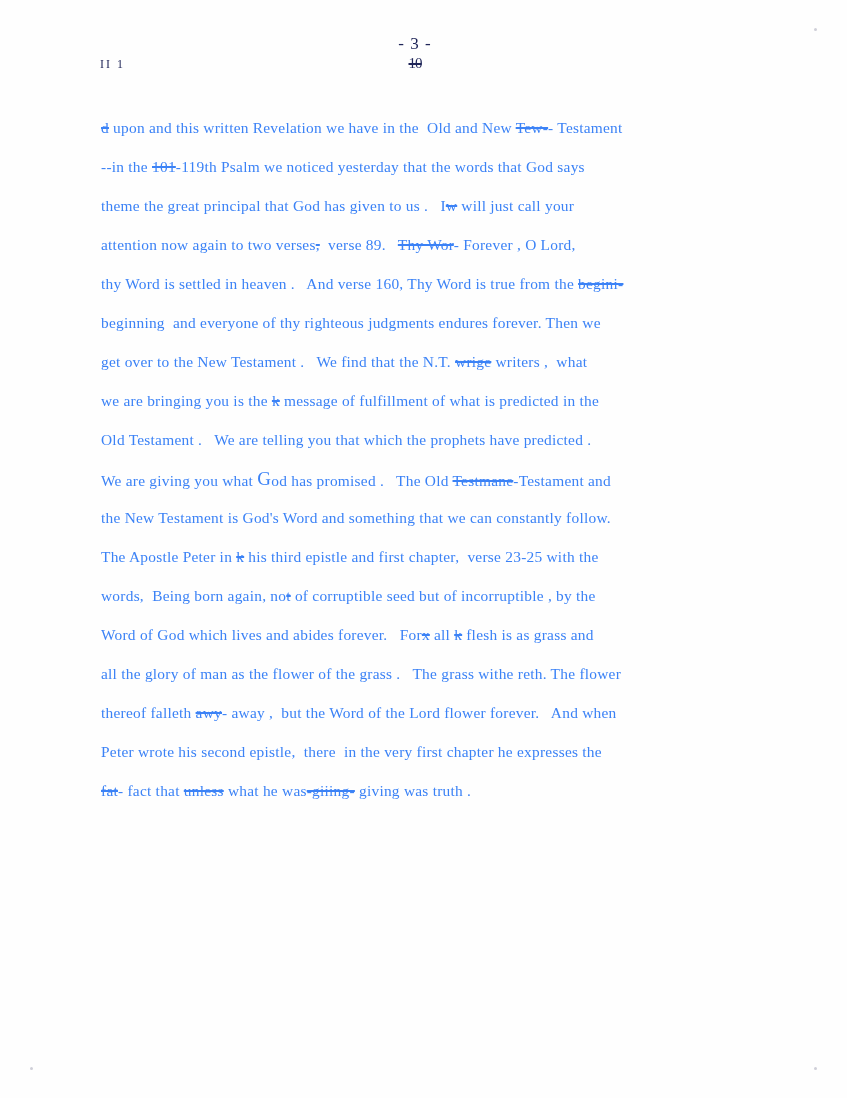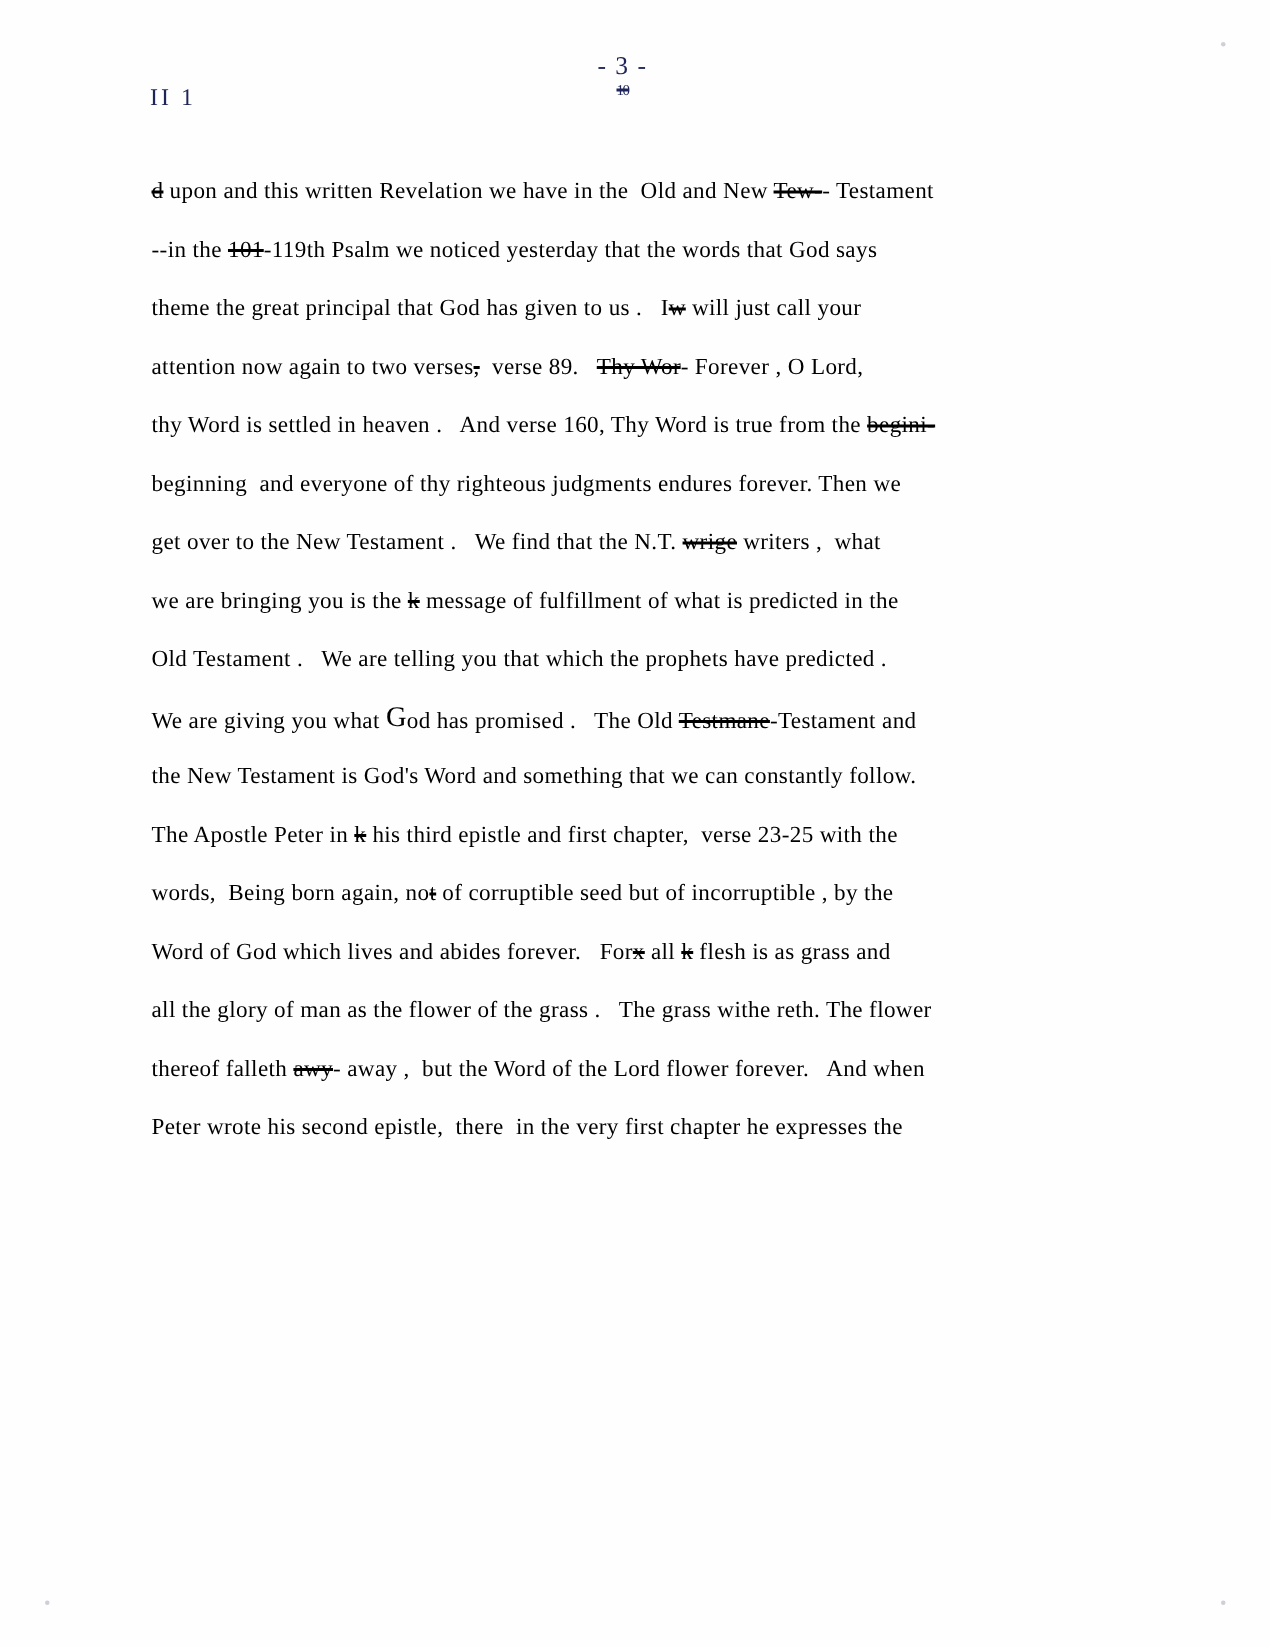--- a/index.html
+++ b/index.html
@@ -34,43 +34,43 @@
     width: 120px;
     text-align: center;
     font-family: "Liberation Serif", serif;
     font-size: 17px;
     letter-spacing: 1px;
     color: #1f2558;
   }
   .page-number .struck {
     display: block;
     margin-top: 1px;
-    font-size: 10px;
+    font-size: 15px;
     text-decoration: line-through;
     text-decoration-thickness: 2px;
     letter-spacing: -1px;
   }
 
   .folio {
     position: absolute;
     top: 57px;
     left: 100px;
-    font-size: 16px;
+    font-size: 12px;
     letter-spacing: 2px;
     color: #1f2558;
   }
 
   .body-text {
     position: absolute;
     top: 108px;
     left: 101px;
     width: 672px;
     font-size: 15.4px;
     line-height: 39px;
-    color: #000000;
+    color: #3b82f6;
     white-space: nowrap;
     letter-spacing: 0.25px;
   }
   .line {
     height: 39px;
     white-space: pre;
   }
   .strike {
     text-decoration: line-through;
     text-decoration-thickness: 1.5px;
@@ -107,15 +107,16 @@
       <div class="line"><span>we are bringing you is the </span><span class="strike">k</span><span> message of fulfillment of what is predicted in the</span></div>
       <div class="line"><span>Old Testament .   We are telling you that which the prophets have predicted .</span></div>
       <div class="line"><span>We are giving you what </span><span class="sup-g">G</span><span>od has promised .   The Old </span><span class="strike">Testmane</span><span>-Testament and</span></div>
       <div class="line"><span>the New Testament is God's Word and something that we can constantly follow.</span></div>
       <div class="line"><span>The Apostle Peter in </span><span class="strike">k</span><span> his third epistle and first chapter,  verse 23-25 with the</span></div>
       <div class="line"><span>words,  Being born again, no</span><span class="strike">t</span><span> of corruptible seed but of incorruptible , by the</span></div>
       <div class="line"><span>Word of God which lives and abides forever.   For</span><span class="strike">x</span><span> all </span><span class="strike">k</span><span> flesh is as grass and</span></div>
       <div class="line"><span>all the glory of man as the flower of the grass .   The grass withe reth. The flower</span></div>
       <div class="line"><span>thereof falleth </span><span class="strike">awy</span><span>- away ,  but the Word of the Lord flower forever.   And when</span></div>
       <div class="line"><span>Peter wrote his second epistle,  there  in the very first chapter he expresses the</span></div>
+      <div class="line"><span class="strike">fat</span><span>- fact that </span><span class="strike">unless</span><span> what he was</span><span class="strike">-giiing-</span><span> giving was truth .</span></div>
     </div>
 
 </div>
 
 </body></html>

